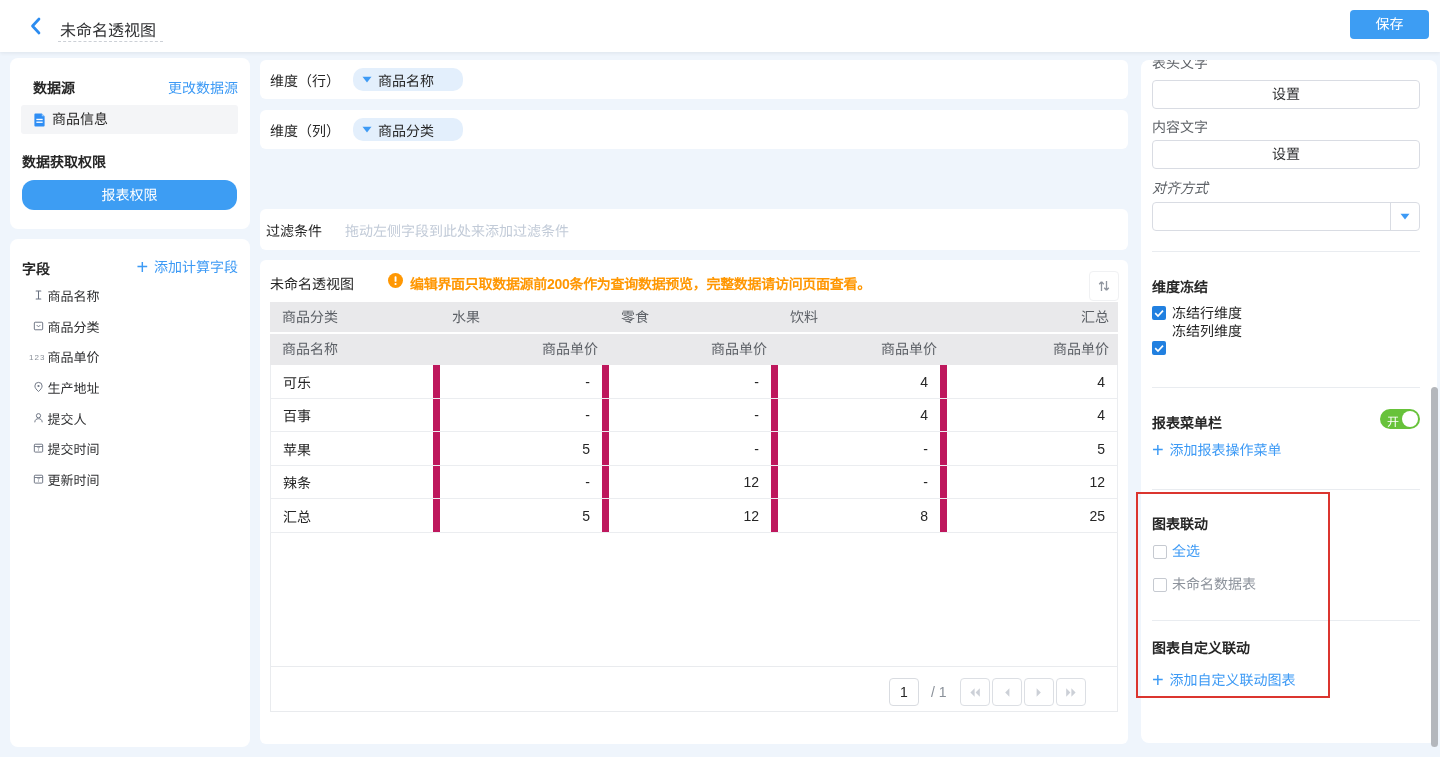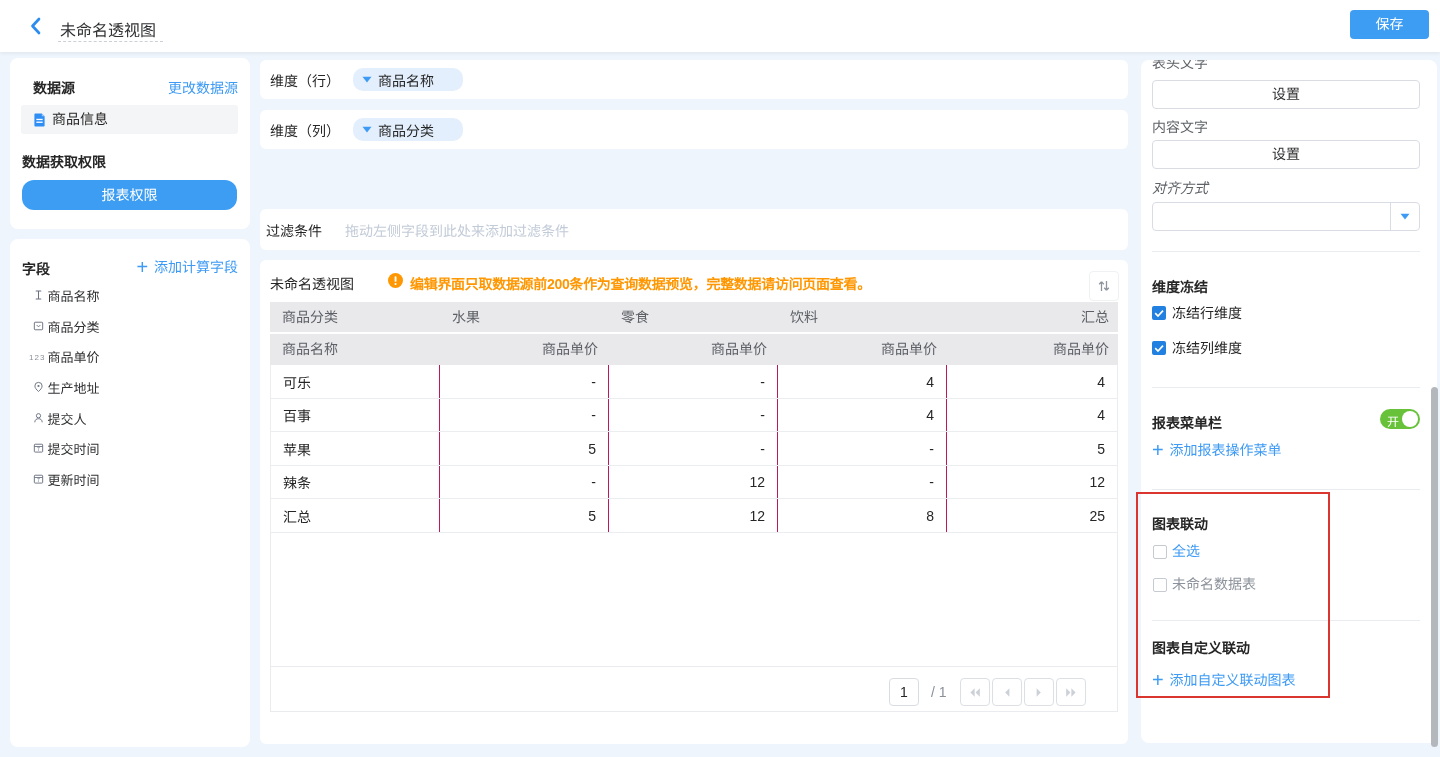--- a/index.html
+++ b/index.html
@@ -18,21 +18,21 @@
   
   .fld { left:23px; height:16px; display:flex; align-items:center; }
   .fic { width:11px; height:12px; margin-right:3.5px; flex:none; }
   .fld span { color:#303133; font-size:13px; }
   
   .hrow { left:0; width:848px; background:#e9e9eb; }
   .hc { position:absolute; top:0; height:100%; background:#e9e9eb; color:#5c6066; line-height:30px; padding-left:12px; }
   .hrow + .hrow .hc { line-height:31px; }
   .hc.r { text-align:right; padding-left:0; padding-right:9px; }
   .drow { left:0; width:848px; border-bottom:1px solid #ebedf0; border-left:1px solid #ebedf0; border-right:1px solid #ebedf0; display:flex; }
-  .dc { height:100%; border-right:1px solid #be185d; display:flex; align-items:center; }
+  .dc { height:100%; border-right:7px solid #be185d; display:flex; align-items:center; }
   .dc.n { width:169px; padding-left:12px; }
   .dc.v { width:169px; justify-content:flex-end; padding-right:12px; }
   .dc.e { border-right:none; width:170px; }
   
   .pbtn { top:11px; width:30px; height:28px; border:1px solid #dcdfe4; border-radius:4px; background:#fff; display:flex; align-items:center; justify-content:center; }
   
   .glab { color:#5f6368; }
   .setbtn { left:11px; width:268px; height:29px; border:1px solid #d9dce3; border-radius:4px; text-align:center; line-height:27px; color:#303133; }
   .divl { left:11px; width:268px; border-top:1px solid #e9ecf0; }
   .cbc { width:14px; height:14px; }
@@ -261,21 +261,21 @@
     <div class="abs bold" style="left:11px;top:216px;">维度冻结</div>
     <div class="abs cbc" style="left:11px;top:246px;"><svg width="14" height="14" viewBox="0 0 14 14">
           <rect width="14" height="14" rx="2" fill="#2180e0"></rect>
           <path d="M3.2 7.2 L6 10 L11 4.6" stroke="#fff" stroke-width="1.7" fill="none"></path>
         </svg></div>
     <div class="abs" style="left:31px;top:240px;height:26px;line-height:26px;">冻结行维度</div>
     <div class="abs cbc" style="left:11px;top:281px;"><svg width="14" height="14" viewBox="0 0 14 14">
           <rect width="14" height="14" rx="2" fill="#2180e0"></rect>
           <path d="M3.2 7.2 L6 10 L11 4.6" stroke="#fff" stroke-width="1.7" fill="none"></path>
         </svg></div>
-    <div class="abs" style="left:31px;top:275px;height:26px;line-height:26px;">冻结列维度</div>
+    <div class="abs" style="left:31px;top:258px;height:26px;line-height:26px;">冻结列维度</div>
     <div class="abs divl" style="top:327px;"></div>
     <div class="abs bold" style="left:11px;top:352px;">报表菜单栏</div>
     <div class="abs" style="left:239px;top:349px;width:40px;height:20px;background:#67c23a;border-radius:10px;">
       <div class="abs" style="left:7px;top:3px;color:#fff;font-size:12px;">开</div>
       <div class="abs" style="right:2px;top:2px;width:16px;height:16px;background:#fff;border-radius:50%;"></div>
     </div>
     <div class="abs blue" style="left:11px;top:379px;"><span style="font-size:20px;vertical-align:-2px;margin-right:2px;">+</span> 添加报表操作菜单</div>
     <div class="abs divl" style="top:429px;"></div>
     <div class="abs bold" style="left:11px;top:453px;">图表联动</div>
     <div class="abs cbe" style="left:12px;top:485px;"></div>

